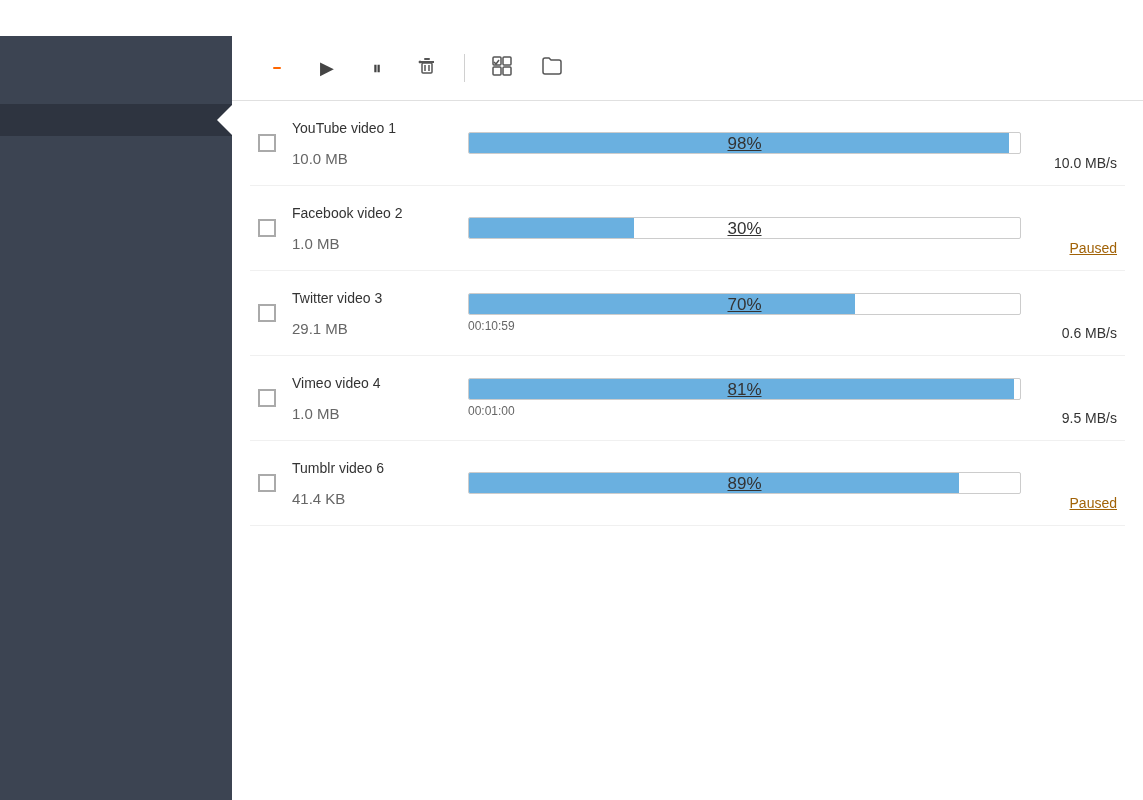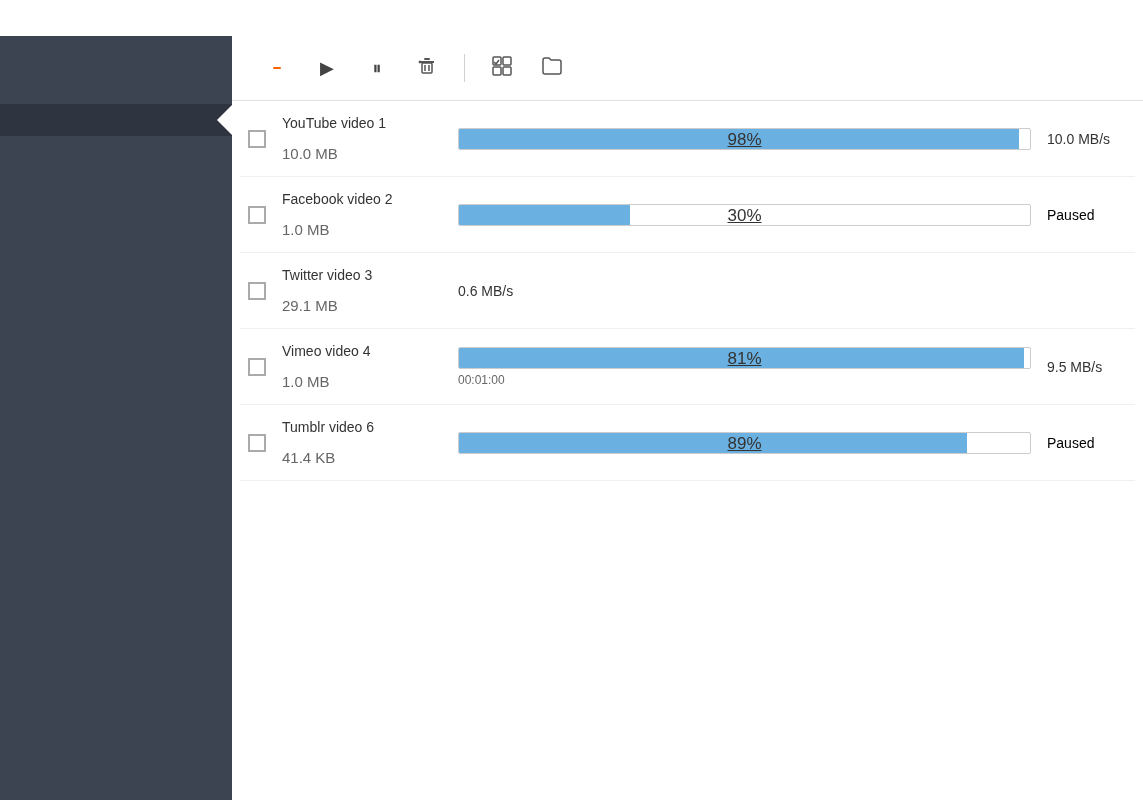--- a/index.html
+++ b/index.html
@@ -130,21 +130,21 @@
       font-size: 9px;
       font-weight: bold;
       padding: 1px 4px;
       border-radius: 2px;
     }
 
     
     .download-list {
       flex: 1;
       overflow-y: auto;
-      padding: 0 8px;
+      padding: 0 18px;
     }
     .download-item {
       display: flex;
       align-items: center;
       padding: 14px 8px;
       border-bottom: 1px solid #f0f0f0;
       gap: 16px;
     }
     .download-checkbox {
       width: 18px;
@@ -198,26 +198,29 @@
       line-height: 22px;
       z-index: 1;
       text-decoration: underline;
     }
     .progress-time {
       font-size: 12px;
       color: #666;
     }
     .download-speed {
       min-width: 80px;
+      text-align: right;
       font-size: 14px;
       color: #333;
       flex-shrink: 0;
+      margin-top: 40px;
     }
     .status-paused {
-      color: #000000;
+      color: #a16207;
+      text-decoration: underline;
     }
   </style>
 </head>
 <body>
 
 <div class="title-bar">
   <button class="title-bar-btn"></button>
   <button class="title-bar-btn"></button>
   <button class="title-bar-btn"></button>
 </div>
@@ -320,20 +323,27 @@
 
     </div>
     <span class="download-speed status-paused">Paused</span>
   </div>
         <div class="download-item">
     <div class="download-checkbox"></div>
     <div class="download-info">
       <div class="download-name">Twitter video 3</div>
       <div class="download-size">29.1 MB</div>
     </div>
+    <div class="progress-container">
+      <div class="progress-bar-wrap">
+        <div class="progress-bar-fill" style="width:70%"></div>
+        <span class="progress-label">70%</span>
+      </div>
+      <div class="progress-time">00:10:59</div>
+    </div>
     <span class="download-speed">0.6 MB/s</span>
   </div>
         <div class="download-item">
     <div class="download-checkbox"></div>
     <div class="download-info">
       <div class="download-name">Vimeo video 4</div>
       <div class="download-size">1.0 MB</div>
     </div>
     <div class="progress-container">
       <div class="progress-bar-wrap">

